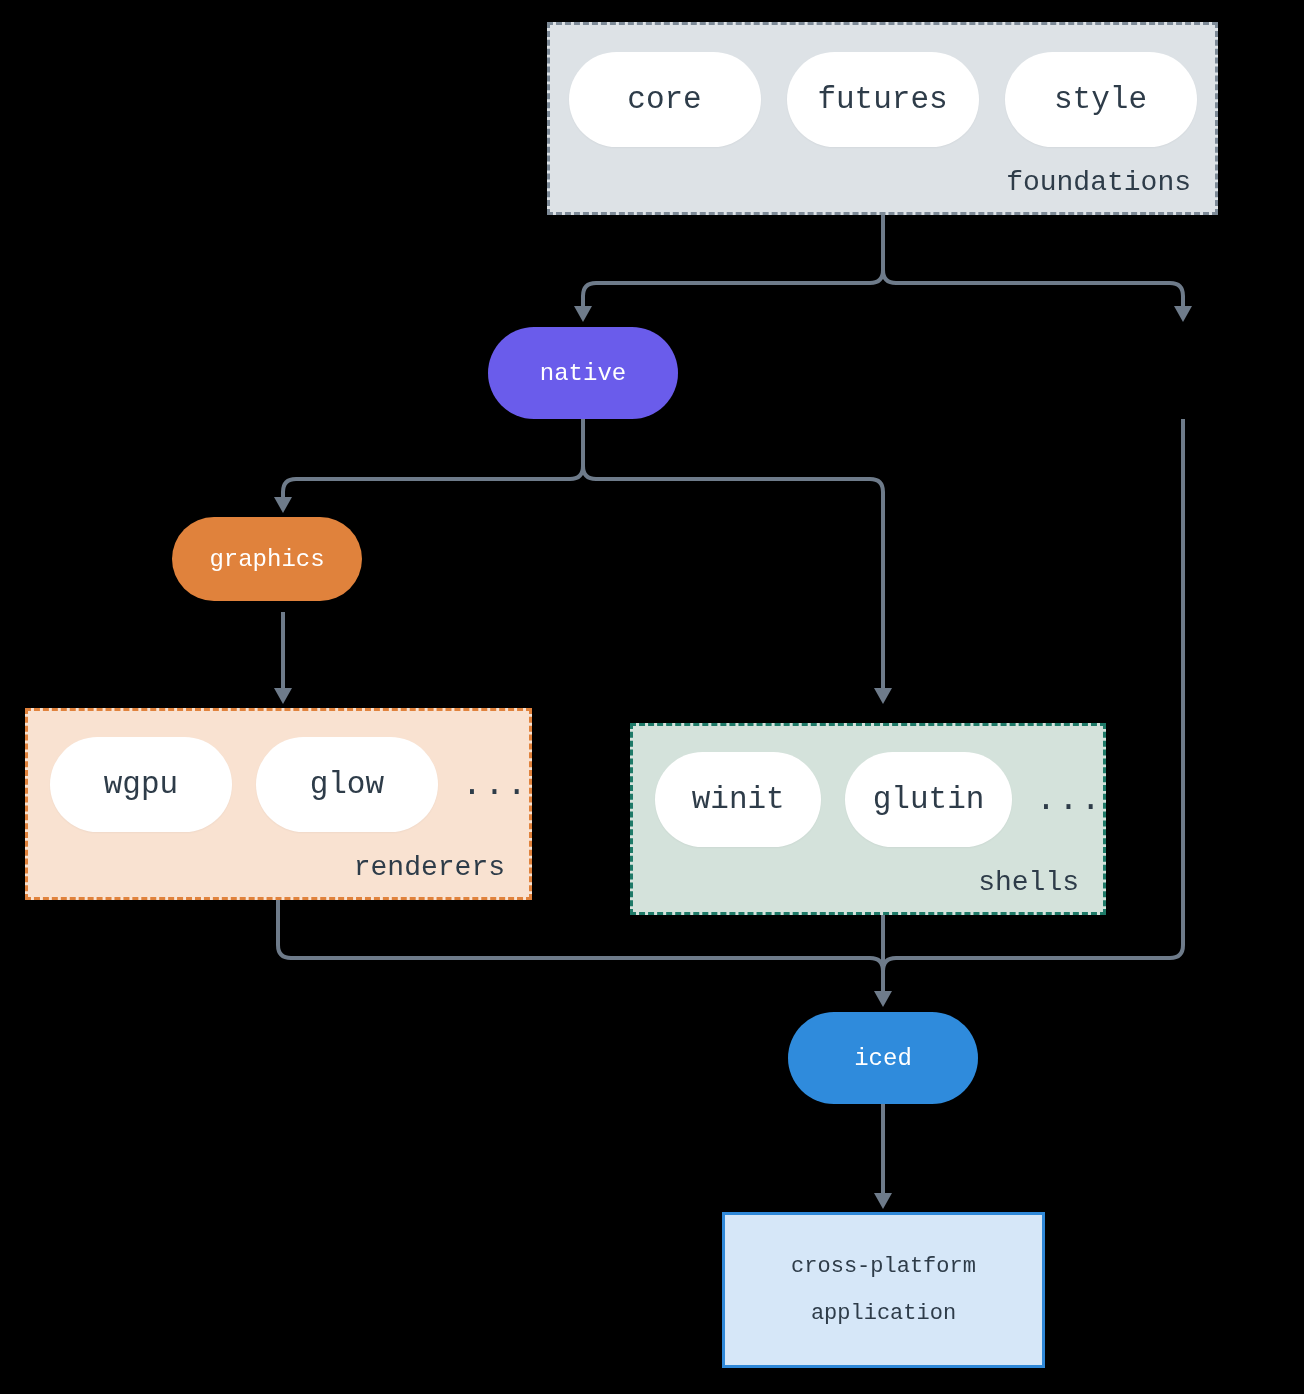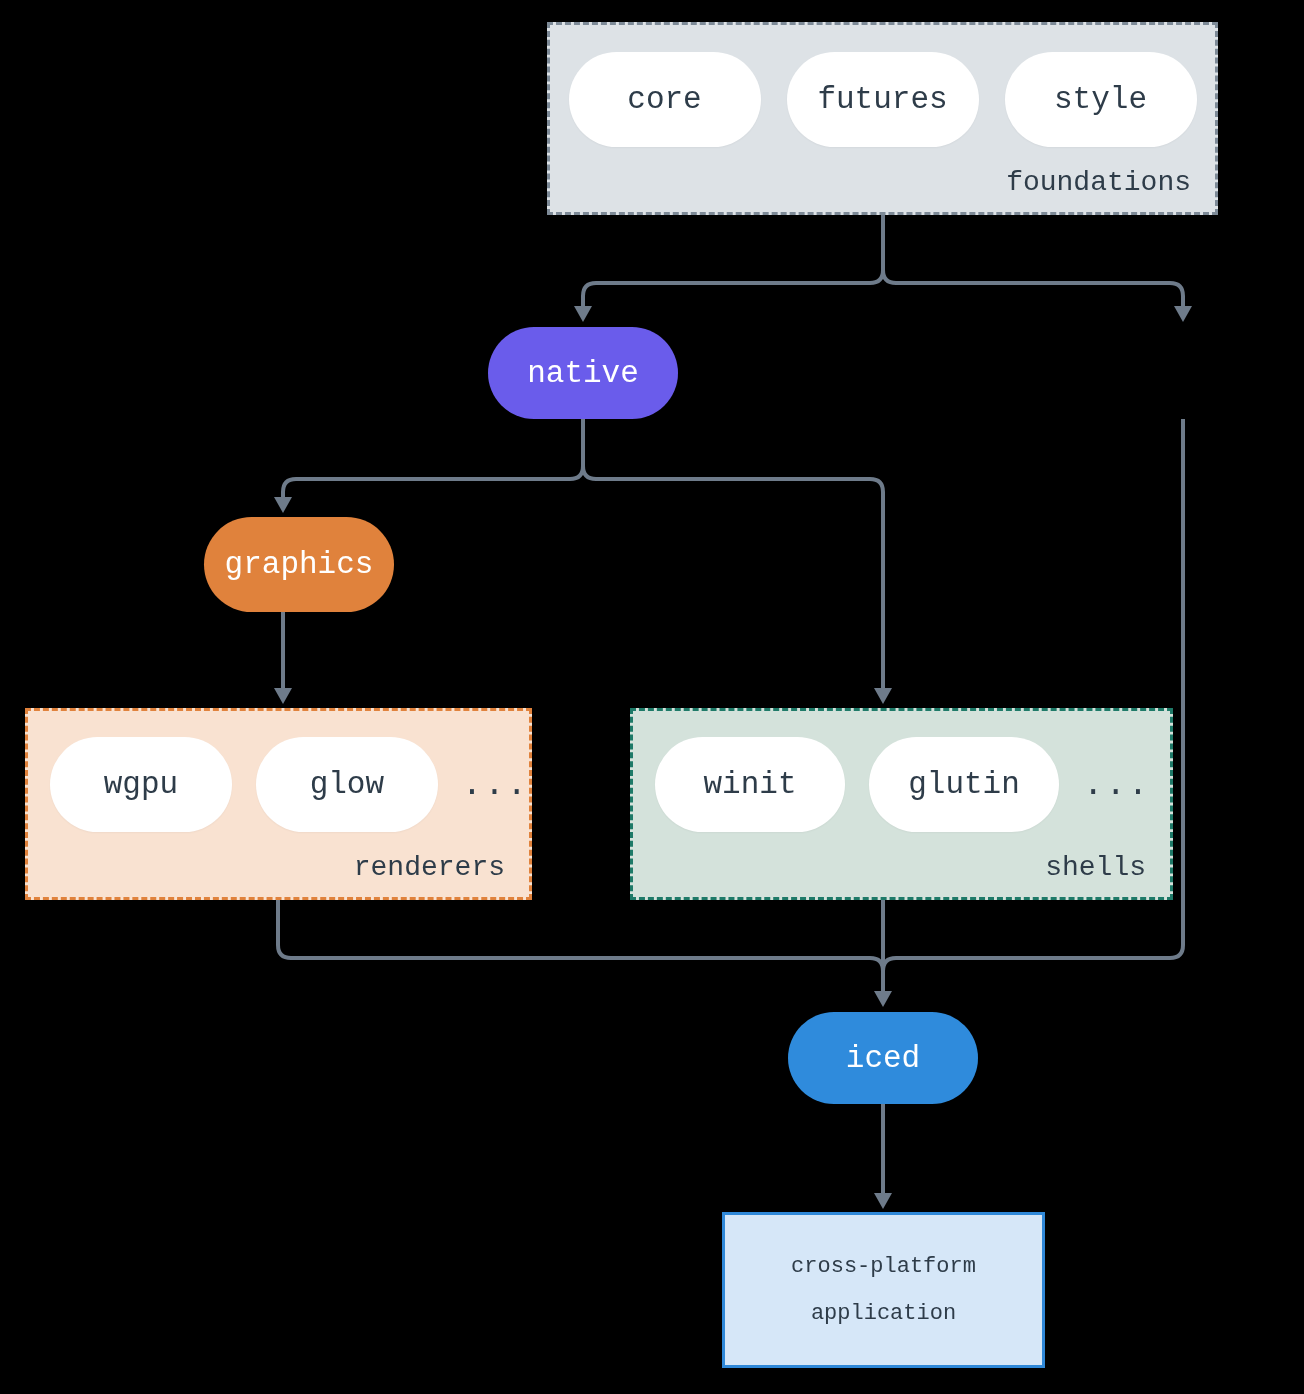--- a/index.html
+++ b/index.html
@@ -20,42 +20,42 @@
   }
   .pill{
     background:#fff;border-radius:48px;
     display:flex;align-items:center;justify-content:center;
     font-size:31px;color:#2e3c49;
     box-shadow:0 1px 2px rgba(0,0,0,0.04);
   }
   .node-pill{
     position:absolute;z-index:2;border-radius:48px;
     display:flex;align-items:center;justify-content:center;
-    font-size:31px;color:#ffffff;
+    font-size:24px;color:#ffffff;
   }
   .ellipsis{font-size:34px;color:#2e3c49;letter-spacing:2px;}
 
   #foundations-box{left:547px;top:22px;width:671px;height:193px;
     background:#dde2e6;border:3px dashed #7d8a97;}
   #foundations-box .pill-row{justify-content:center;gap:26px;padding-top:27px;}
   #foundations-box .pill{width:192px;height:95px;}
 
   #renderers-box{left:25px;top:708px;width:507px;height:192px;
     background:#f9e2d1;border:3px dashed #e0823c;}
   #renderers-box .pill-row{gap:24px;padding:26px 0 0 22px;}
   #renderers-box .pill{width:190px;height:95px;}
 
-  #shells-box{left:630px;top:708px;width:543px;height:192px;
+  #shells-box{left:630px;top:723px;width:476px;height:192px;
     background:#d4e2db;border:3px dashed #1e7a68;}
   #shells-box .pill-row{gap:24px;padding:26px 0 0 22px;}
   #shells-box .pill{width:190px;height:95px;}
 
   #node-native{left:488px;top:327px;width:190px;height:92px;background:#6a5ceb;}
   #node-web{left:1088px;top:327px;width:190px;height:92px;background:#6a5ceb;}
-  #node-graphics{left:204px;top:517px;width:190px;height:95px;background:#e0823c;}
+  #node-graphics{left:172px;top:517px;width:190px;height:84px;background:#e0823c;}
   #node-iced{left:788px;top:1012px;width:190px;height:92px;background:#2f8bdc;}
 
   #app-box{
     position:absolute;z-index:2;left:722px;top:1212px;width:323px;height:156px;
     box-sizing:border-box;background:#d6e7f8;border:3px solid #2f88d8;
     display:flex;flex-direction:column;align-items:center;justify-content:center;
     font-size:22px;color:#2e3c49;line-height:47px;text-align:center;
   }
 </style>
 </head>

